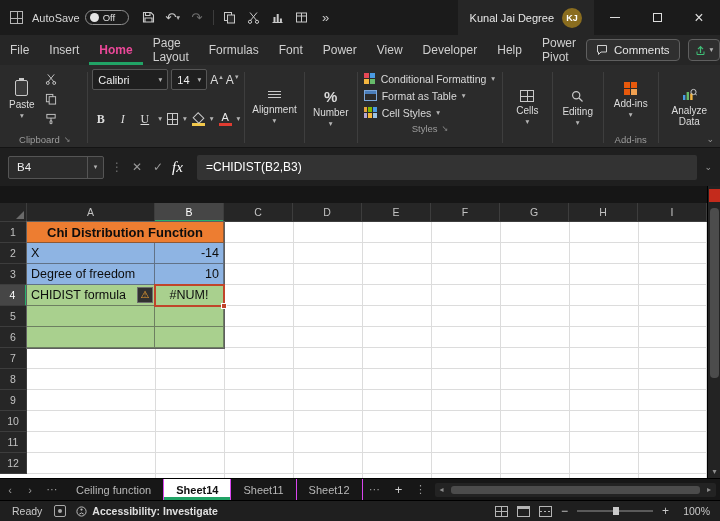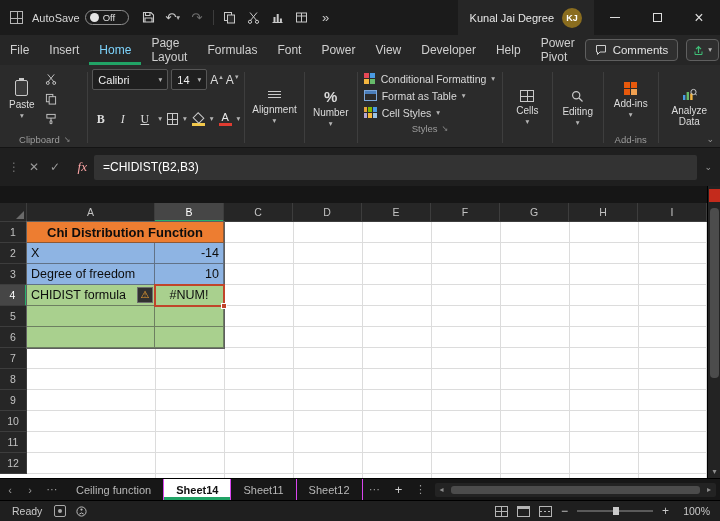--- a/index.html
+++ b/index.html
@@ -24,21 +24,21 @@
 .user-chip .uname{font-size:11px;color:#e8e8e8}
 .avatar{width:20px;height:20px;border-radius:50%;background:#8a6d1f;color:#fff;font-size:9px;display:flex;align-items:center;justify-content:center;font-weight:bold}
 .wc{width:42px;height:100%;display:flex;align-items:center;justify-content:center;flex:none}
 .wc-min i{display:block;width:10px;height:1px;background:#ddd}
 .wc-max i{display:block;width:9px;height:9px;border:1px solid #ddd}
 .wc-close{font-size:16px;color:#ddd}
 
 
 #menubar{position:absolute;top:35px;left:0;width:720px;height:30px;background:#262626;display:flex;align-items:center;font-size:12px;color:#cfcfcf}
 .mitem{padding:0 10px;height:100%;display:flex;align-items:center}
-.mitem.active{color:#7dd3fc;font-weight:normal;box-shadow:inset 0 -3px 0 #21A366}
+.mitem.active{color:#ec4899;font-weight:bold;box-shadow:inset 0 -3px 0 #21A366}
 .menu-right{margin-left:auto;display:flex;align-items:center;gap:8px;padding-right:8px}
 .comments-btn{display:flex;align-items:center;gap:6px;border:1px solid #5f5f5f;border-radius:4px;height:22px;padding:0 9px;background:#2f2f2f;font-size:11.5px;color:#e3e3e3}
 .share-btn{display:flex;align-items:center;gap:4px;border:1px solid #5f5f5f;border-radius:4px;height:22px;padding:0 6px;background:#2f2f2f;color:#3fbf77;font-size:11px}
 
 
 #ribbon{position:absolute;top:65px;left:0;width:720px;height:83px;background:#2b2b2b;display:flex;padding:3px 2px 0 4px;border-bottom:1px solid #141414}
 .rgroup{display:flex;flex-direction:column;position:relative}
 .gcontent{display:flex;flex:1;align-items:flex-start}
 .glabel{height:15px;display:flex;align-items:center;justify-content:center;gap:4px;font-size:9.5px;color:#9d9d9d}
 .launcher{font-size:8px;color:#8a8a8a}
@@ -71,21 +71,21 @@
 .i-addins{width:13px;height:13px;display:grid;grid-template-columns:1fr 1fr;grid-template-rows:1fr 1fr;gap:1.5px}
 .i-addins i{display:block;background:#e8590c}
 .ribbon-collapse{position:absolute;right:6px;bottom:3px;color:#9a9a9a;font-size:9px}
 
 
 #formulabar{position:absolute;top:148px;left:0;width:720px;height:38px;background:#1f1f1f;display:flex;align-items:center;padding:0 8px;gap:7px}
 .namebox{width:96px;height:23px;background:#2c2c2c;border:1px solid #555;border-radius:2px;display:flex;align-items:center;font-size:11.5px;color:#eee;padding-left:8px;flex:none}
 .nb-arrow{margin-left:auto;border-left:1px solid #555;height:100%;width:16px;display:flex;align-items:center;justify-content:center;color:#b5b5b5;font-size:7px}
 .dots{color:#6f6f6f;font-size:12px}
 .fbtn{color:#9a9a9a;font-size:12px;width:14px;text-align:center}
-.fx{font-style:italic;font-family:"Liberation Serif",serif;color:#fca5a5;font-size:13px;width:18px;text-align:right}
+.fx{font-style:italic;font-family:"Liberation Serif",serif;color:#ffffff;font-size:15px;width:18px;text-align:left}
 .formula-input{flex:1;height:25px;background:#333;border-radius:2px;display:flex;align-items:center;padding:0 9px;font-size:12px;color:#fff}
 .fb-collapse{color:#9a9a9a;font-size:9px}
 
 
 #grid{position:absolute;top:203px;left:0;width:707px;height:275px;background:#fff}
 #corner{position:absolute;left:0;top:0;width:27px;height:19px;background:#262626;border-right:1px solid #3d3d3d;border-bottom:1px solid #3d3d3d}
 #corner i{position:absolute;right:2px;bottom:2px;width:0;height:0;border-left:8px solid transparent;border-bottom:8px solid #6a6a6a}
 #colheads{position:absolute;left:27px;top:0;height:19px;display:flex}
 .chead{height:19px;background:#262626;border-right:1px solid #3d3d3d;border-bottom:1px solid #3d3d3d;display:flex;align-items:center;justify-content:center;font-size:10.5px;color:#c2c2c2}
 .chead.sel{background:#464646;color:#fff;border-bottom:2px solid #26B26C}
@@ -416,20 +416,24 @@
           <path d="M13.3 5.8 L15 7.5" stroke="#c9c9c9"></path>
         </svg>
       <span>Analyze Data</span>
     </div>
   </div>
 
   <span class="ribbon-collapse">⌄</span>
 </div>
 
 <div id="formulabar">
+  <div class="namebox">
+    <span>B4</span>
+    <span class="nb-arrow">▾</span>
+  </div>
   <span class="dots">⋮</span>
   <span class="fbtn">✕</span>
   <span class="fbtn">✓</span>
   <span class="fx">fx</span>
   <div class="formula-input">
     <span>=CHIDIST(B2,B3)</span>
   </div>
   <span class="fb-collapse">⌄</span>
 </div>
 
@@ -523,20 +527,21 @@
 
 <div id="statusbar">
   <span class="sb-ready">Ready</span>
   <i class="sb-ico"></i>
   <span class="sb-acc">
     <svg width="11" height="11" viewBox="0 0 11 11">
         <circle cx="5.5" cy="5.5" r="4.6" stroke="#bbb" fill="none"></circle>
         <circle cx="5.5" cy="3.6" r="1.1" fill="#bbb"></circle>
         <path d="M3.2 8.2 q2.3-2.6 4.6 0" stroke="#bbb" fill="none"></path>
       </svg>
+    <span>Accessibility: Investigate</span>
   </span>
   <div class="sb-right">
     <i class="vico v1"></i>
     <i class="vico v2"></i>
     <i class="vico v3"></i>
     <span class="zsign">−</span>
     <span class="ztrack">
         <i class="zthumb"></i>
       </span>
     <span class="zsign">+</span>

